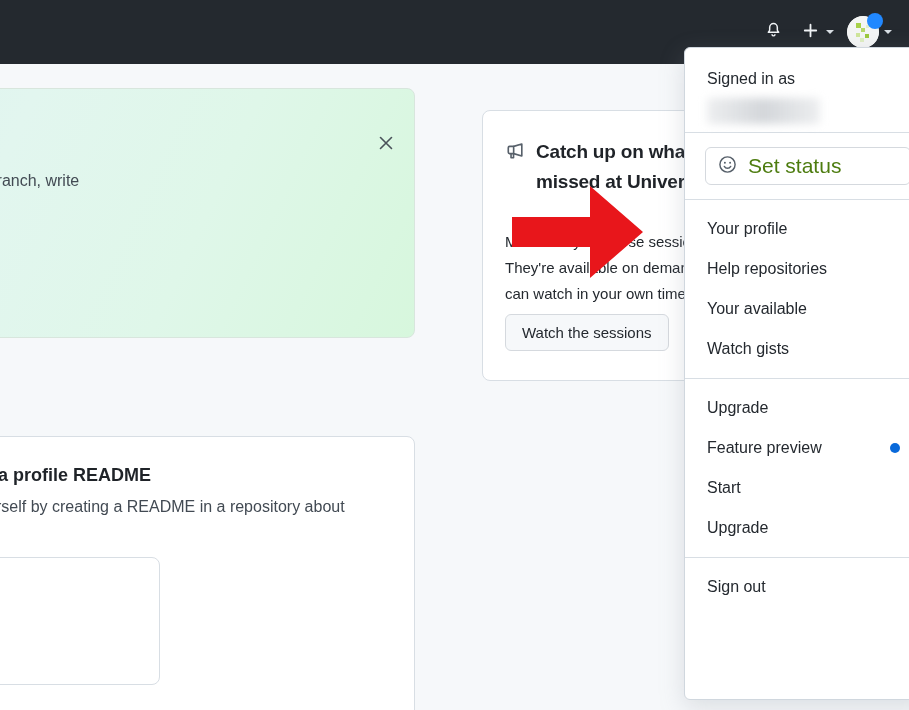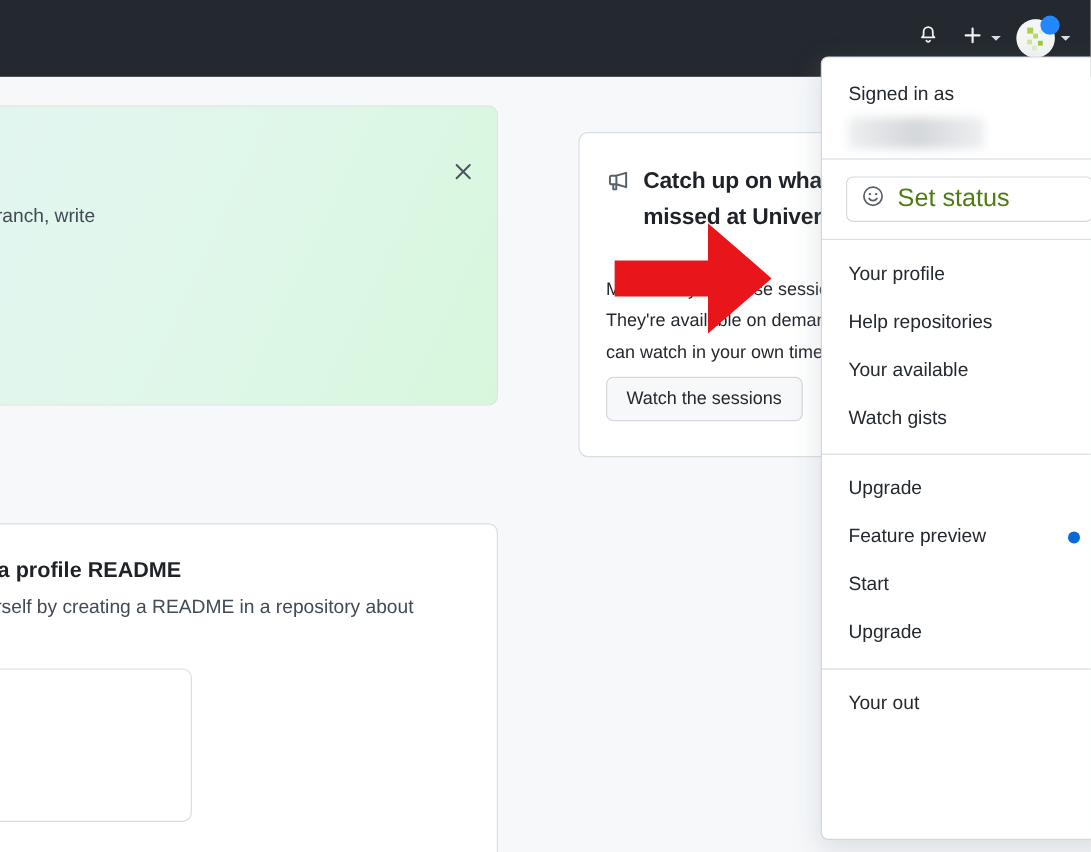--- a/index.html
+++ b/index.html
@@ -303,19 +303,19 @@
       </div>
       <div class="menu-item">
         <span>Upgrade</span>
       </div>
     </div>
 
     <div class="menu-divider"></div>
 
     <div class="menu-section menu-list">
       <div class="menu-item">
-        <span>Your out</span>
+        <span>Sign out</span>
       </div>
     </div>
 
   </div>
 
 </div>
 
 </body></html>

